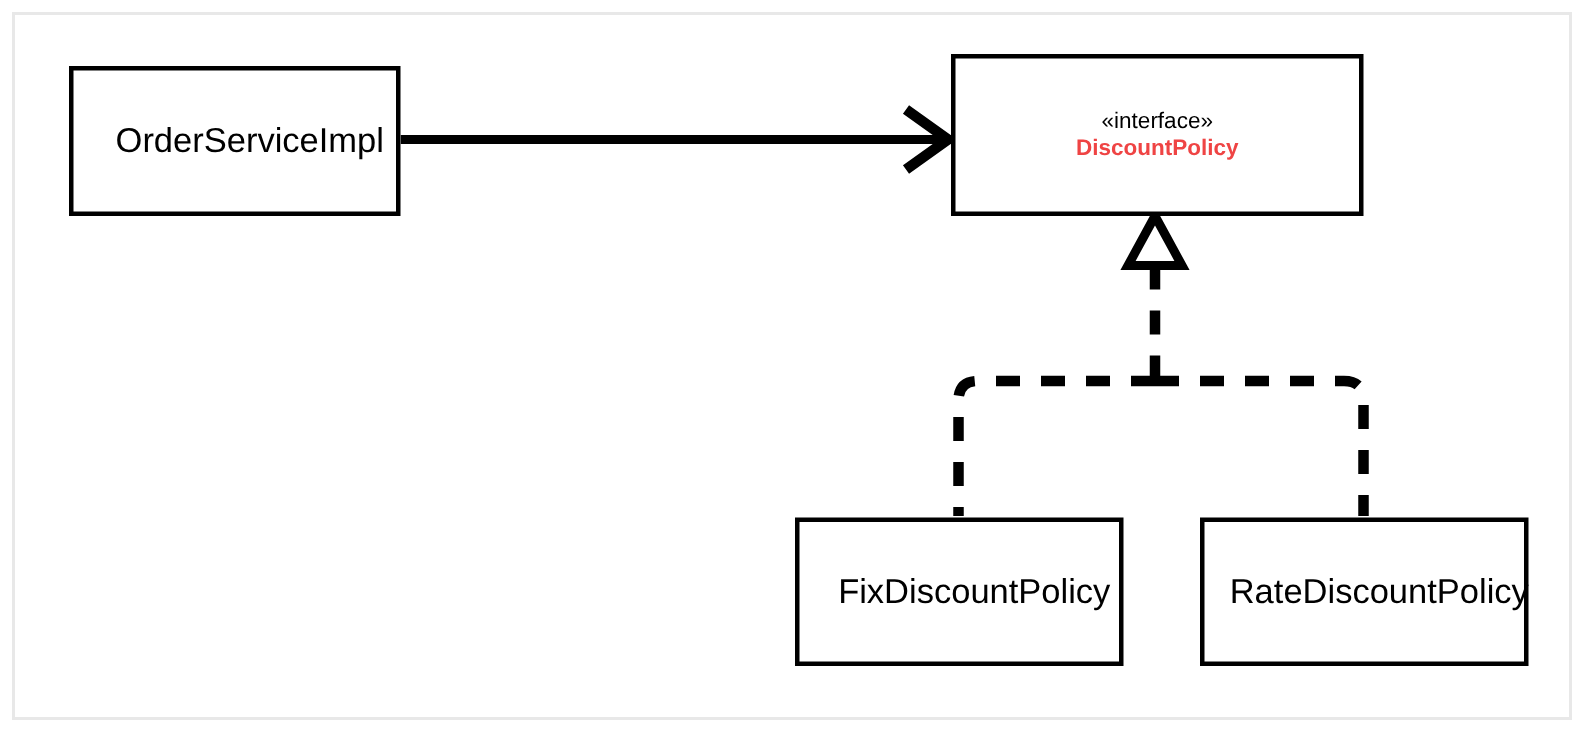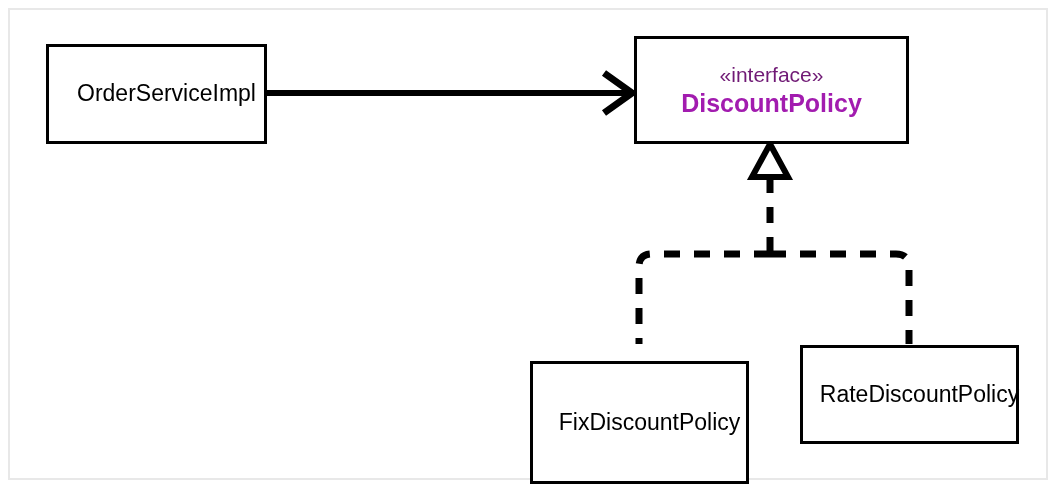--- a/index.html
+++ b/index.html
@@ -48,52 +48,52 @@
   .box-label {
     color: #000000;
     font-size: 23px;
     line-height: 1.18;
     text-align: center;
     white-space: nowrap;
     font-weight: normal;
     margin-left: 20px;
   }
   .box-stereotype {
-    color: #701a75;
-    font-size: 21px;
+    color: #000000;
+    font-size: 15px;
     line-height: 1.2;
     text-align: center;
     white-space: nowrap;
     font-weight: normal;
   }
   .box-name-bold {
-    color: #a21caf;
-    font-size: 25px;
+    color: #ef4444;
+    font-size: 15px;
     line-height: 1.2;
     text-align: center;
     white-space: nowrap;
     font-weight: bold;
   }
   #box-order-service-impl {
     left: 46px;
     top: 44px;
     width: 221px;
     height: 100px;
   }
   #box-discount-policy {
     left: 634px;
     top: 36px;
     width: 275px;
     height: 108px;
   }
   #box-fix-discount-policy {
     left: 530px;
-    top: 361px;
+    top: 345px;
     width: 219px;
-    height: 123px;
+    height: 99px;
   }
   #box-rate-discount-policy {
     left: 800px;
     top: 345px;
     width: 219px;
     height: 99px;
   }
 </style>
 </head>
 <body>

